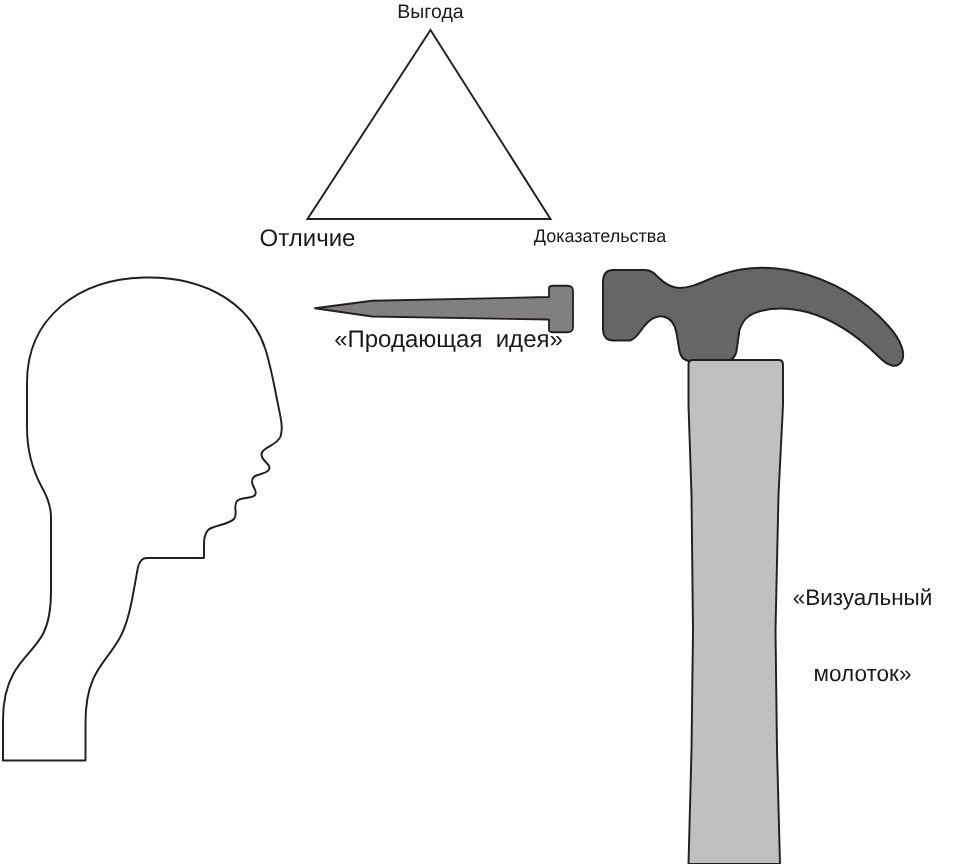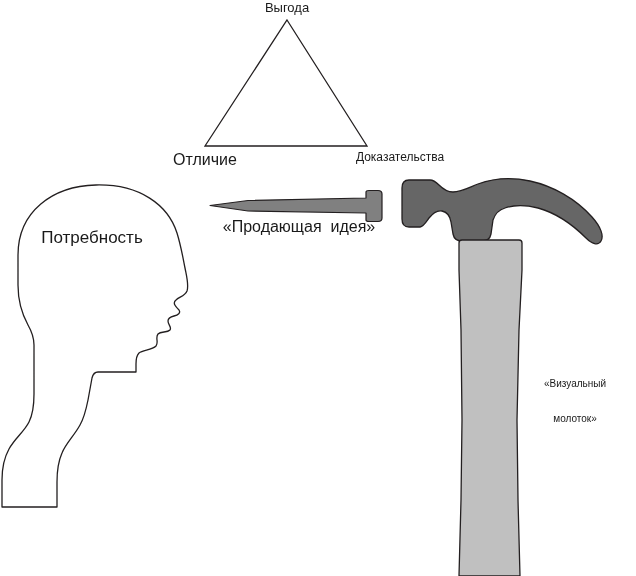--- a/index.html
+++ b/index.html
@@ -57,21 +57,21 @@
     font-size: 17px;
   }
   #label-selling-idea {
     left: 299px;
     top: 218px;
     font-size: 16px;
   }
   #label-visual-hammer {
     left: 575px;
     top: 355px;
-    font-size: 10px;
+    font-size: 15px;
   }
 </style>
 </head>
 <body>
 
 <div id="canvas">
 
   <svg id="figure" viewBox="0 0 636 576" xmlns="http://www.w3.org/2000/svg">
 
     <polygon points="287,20 367,146 205,146" fill="none" stroke="#231f20" stroke-width="1.3"></polygon>
@@ -166,21 +166,20 @@
              C 459 241, 460 240, 462 240
              Z"></path>
   </svg>
 
   <div class="lbl lbl-center" id="label-benefit">Выгода</div>
 
   <div class="lbl lbl-center" id="label-difference">Отличие</div>
 
   <div class="lbl lbl-center" id="label-proof">Доказательства</div>
 
-  <div class="lbl lbl-center" id="label-need">Потребность</div>
 
   <div class="lbl lbl-center" id="label-selling-idea">«Продающая  идея»</div>
 
   <div class="lbl lbl-center" id="label-visual-hammer">
     <div>«Визуальный</div>
     <div>молоток»</div>
   </div>
 
 </div>
 

